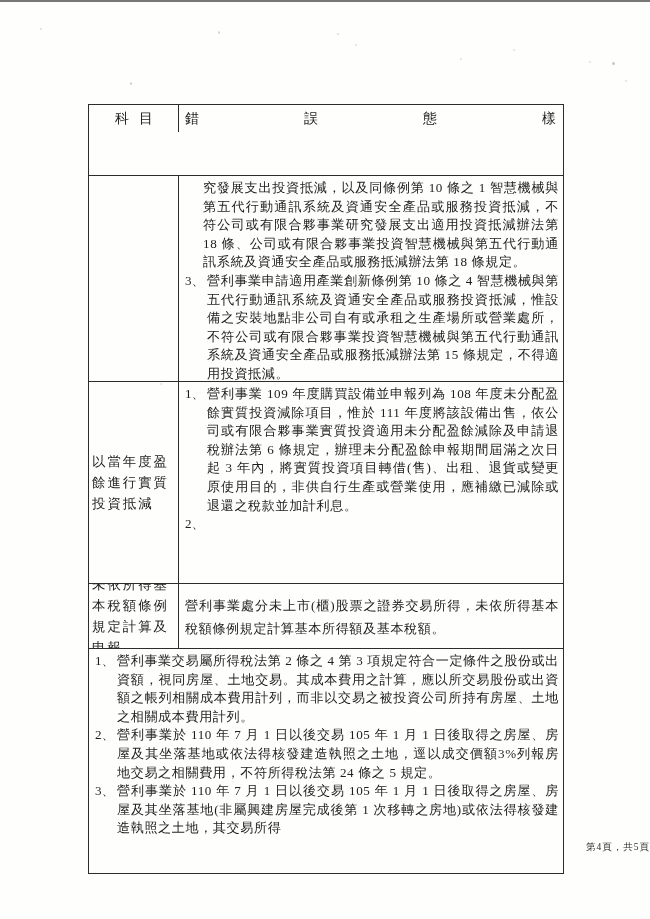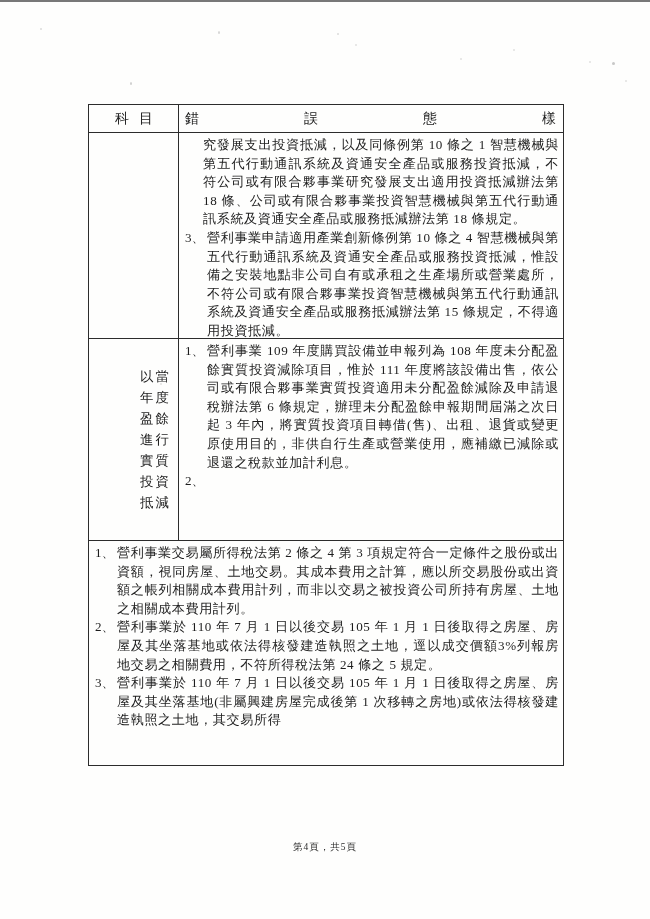--- a/index.html
+++ b/index.html
@@ -8,44 +8,44 @@
     font-family:"Liberation Serif","DejaVu Serif",serif; color:#1d1d1d;
     overflow:hidden;
   }
   .edge-top { position:absolute; top:0; left:0; width:650px; height:2px; background:#565656; opacity:.8; }
   .speck { position:absolute; background:#9a9a9a; border-radius:50%; }
 
   .tbl { position:absolute; left:88px; top:104px; width:476px; box-sizing:border-box;
          border:1.3px solid #2c2c2c; }
   .tr { display:flex; border-top:1px solid #2c2c2c; overflow:hidden; box-sizing:border-box; }
   .tr.r-head { border-top:none; height:27px; }
-  .tr.r1 { height:206px; }
+  .tr.r1 { height:206px;margin-top:43px; }
   .tr.r2 { height:202px; }
   .tr.r3 { height:65px; }
   .tr.r4 { height:225px; }
 
   .td-subject { flex:0 0 90px; width:90px; border-right:1px solid #2c2c2c;
     display:flex; align-items:center; padding:2px 2px 2px 3px; box-sizing:border-box; overflow:hidden; }
   .td-error { flex:1; padding:3px 4px 2px 6px; box-sizing:border-box; overflow:hidden; }
 
   .th-subject { justify-content:center; }
   .th-subject .hdr-txt { font-size:14px; letter-spacing:10px; margin-right:-10px; }
   .th-error { display:flex; justify-content:space-between; align-items:center; padding:0 7px 0 6px; }
   .th-error span { font-size:14px; }
 
-  .subject-label { font-size:13.4px; line-height:21px; letter-spacing:2px;margin-left:48px; }
+  .subject-label { font-size:13.4px; line-height:21px; letter-spacing:2px; }
   .center-v { display:flex; flex-direction:column; justify-content:center; }
 
   .item { position:relative; padding-left:22px; font-size:13.1px; line-height:18.6px;
           letter-spacing:0.6px; text-align:justify; }
   .item .marker { position:absolute; left:0; top:0; letter-spacing:0; }
   .item.continuation { padding-left:18px; }
   .item.plain { padding-left:0; line-height:23px; }
 
-  .footer { position:absolute; left:0; top:841px; width:650px; text-align:center;
+  .footer { position:absolute; left:0; top:841px; width:650px; text-align:right;
             font-size:9.5px; letter-spacing:1px; color:#2a2a2a; }
 </style>
 </head>
 <body>
 
 <div class="page">
 
   <div class="edge-top"></div>
   <div class="speck" style="left:40px;top:28px;width:2px;height:2px;opacity:.35;"></div>
   <div class="speck" style="left:218px;top:31px;width:2px;height:3px;opacity:.4;"></div>
@@ -97,20 +97,30 @@
         <div class="item">
           <span class="marker">1、</span>
           <span>營利事業 109 年度購買設備並申報列為 108 年度未分配盈餘實質投資減除項目，惟於 111 年度將該設備出售，依公司或有限合夥事業實質投資適用未分配盈餘減除及申請退稅辦法第 6 條規定，辦理未分配盈餘申報期間屆滿之次日起 3 年內，將實質投資項目轉借(售)、出租、退貨或變更原使用目的，非供自行生產或營業使用，應補繳已減除或退還之稅款並加計利息。</span>
         </div>
         <div class="item">
           <span class="marker">2、</span>
         </div>
       </div>
     </div>
 
+    <div class="tr r3">
+      <div class="td-subject">
+        <div class="subject-label">未依所得基本稅額條例規定計算及申報</div>
+      </div>
+      <div class="td-error center-v">
+        <div class="item plain">
+          <span>營利事業處分未上市(櫃)股票之證券交易所得，未依所得基本稅額條例規定計算基本所得額及基本稅額。</span>
+        </div>
+      </div>
+    </div>
 
     <div class="tr r4">
       <div class="td-error">
         <div class="item">
           <span class="marker">1、</span>
           <span>營利事業交易屬所得稅法第 2 條之 4 第 3 項規定符合一定條件之股份或出資額，視同房屋、土地交易。其成本費用之計算，應以所交易股份或出資額之帳列相關成本費用計列，而非以交易之被投資公司所持有房屋、土地之相關成本費用計列。</span>
         </div>
         <div class="item">
           <span class="marker">2、</span>
           <span>營利事業於 110 年 7 月 1 日以後交易 105 年 1 月 1 日後取得之房屋、房屋及其坐落基地或依法得核發建造執照之土地，逕以成交價額3%列報房地交易之相關費用，不符所得稅法第 24 條之 5 規定。</span>

